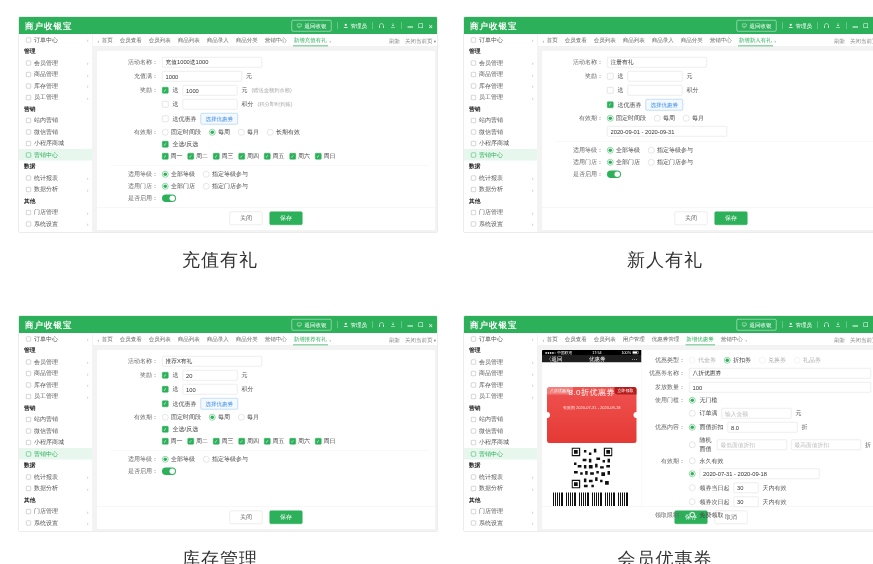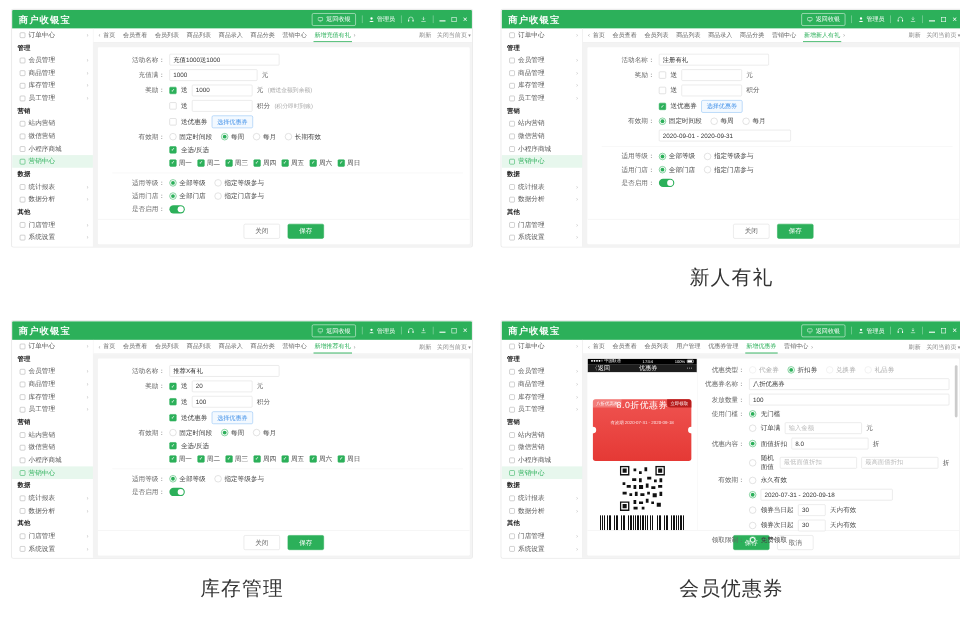--- a/index.html
+++ b/index.html
@@ -4,21 +4,21 @@
 <style>
   :root{
     --green:#2CB05A; --green-light:#e7f7ed; --red:#E8463F; --ink:#333;
     --line:#e8e8e8; --label:#666; --hint:#aaa;
   }
   *{box-sizing:border-box}
   html,body{margin:0;padding:0}
   body{width:873px;height:564px;overflow:hidden;background:#fff;
        font-family:"Liberation Sans","DejaVu Sans",sans-serif;color:var(--ink)}
   .grid{display:grid;grid-template-columns:420px 420px;column-gap:25px;row-gap:26px;padding:8px 0 0 10px}
-  figure{margin:0}
+  figure{margin:8px}
   figcaption{text-align:center;font-size:18px;color:#333;margin-top:15px;height:25px;letter-spacing:1px}
 
   
   .shot{width:420px;height:217px;overflow:hidden;border:1px solid #ececec;border-radius:2px;background:#fff}
   .mini{width:840px;height:434px;transform:scale(.5);transform-origin:0 0;display:flex;flex-direction:column;background:#fff;font-size:12px}
 
   
   .titlebar{height:34px;background:var(--green);display:flex;align-items:center;padding:0 12px;flex:none}
   .logo{color:#fff;font-weight:bold;font-size:17px;letter-spacing:2px}
   .tb-right{margin-left:auto;display:flex;align-items:center;gap:11px;color:#fff}
@@ -387,20 +387,21 @@
                 <div class="footer">
                   <button class="btn ghost">关闭</button>
                   <button class="btn primary">保存</button>
                 </div>
               </div>
             </div>
           </div>
         </div>
       </div>
     </div>
+    <figcaption>充值有礼</figcaption>
   </figure>
 
   <figure>
     <div class="shot">
       <div class="mini">
         <div class="titlebar">
           <span class="logo">商户收银宝</span>
           <div class="tb-right">
             <span class="pill">
               <svg viewBox="0 0 12 12" width="11" height="11">

